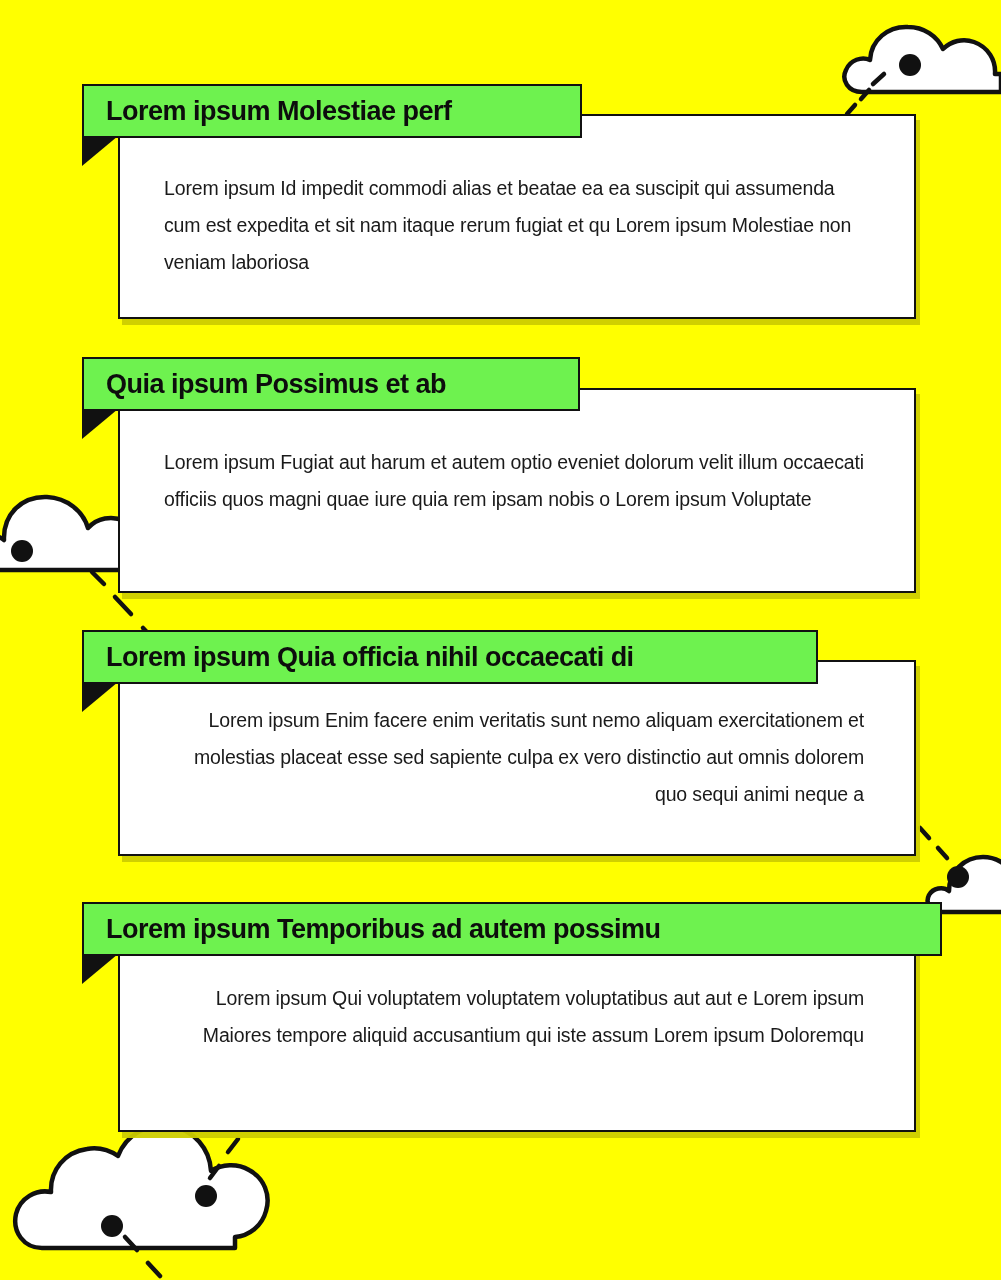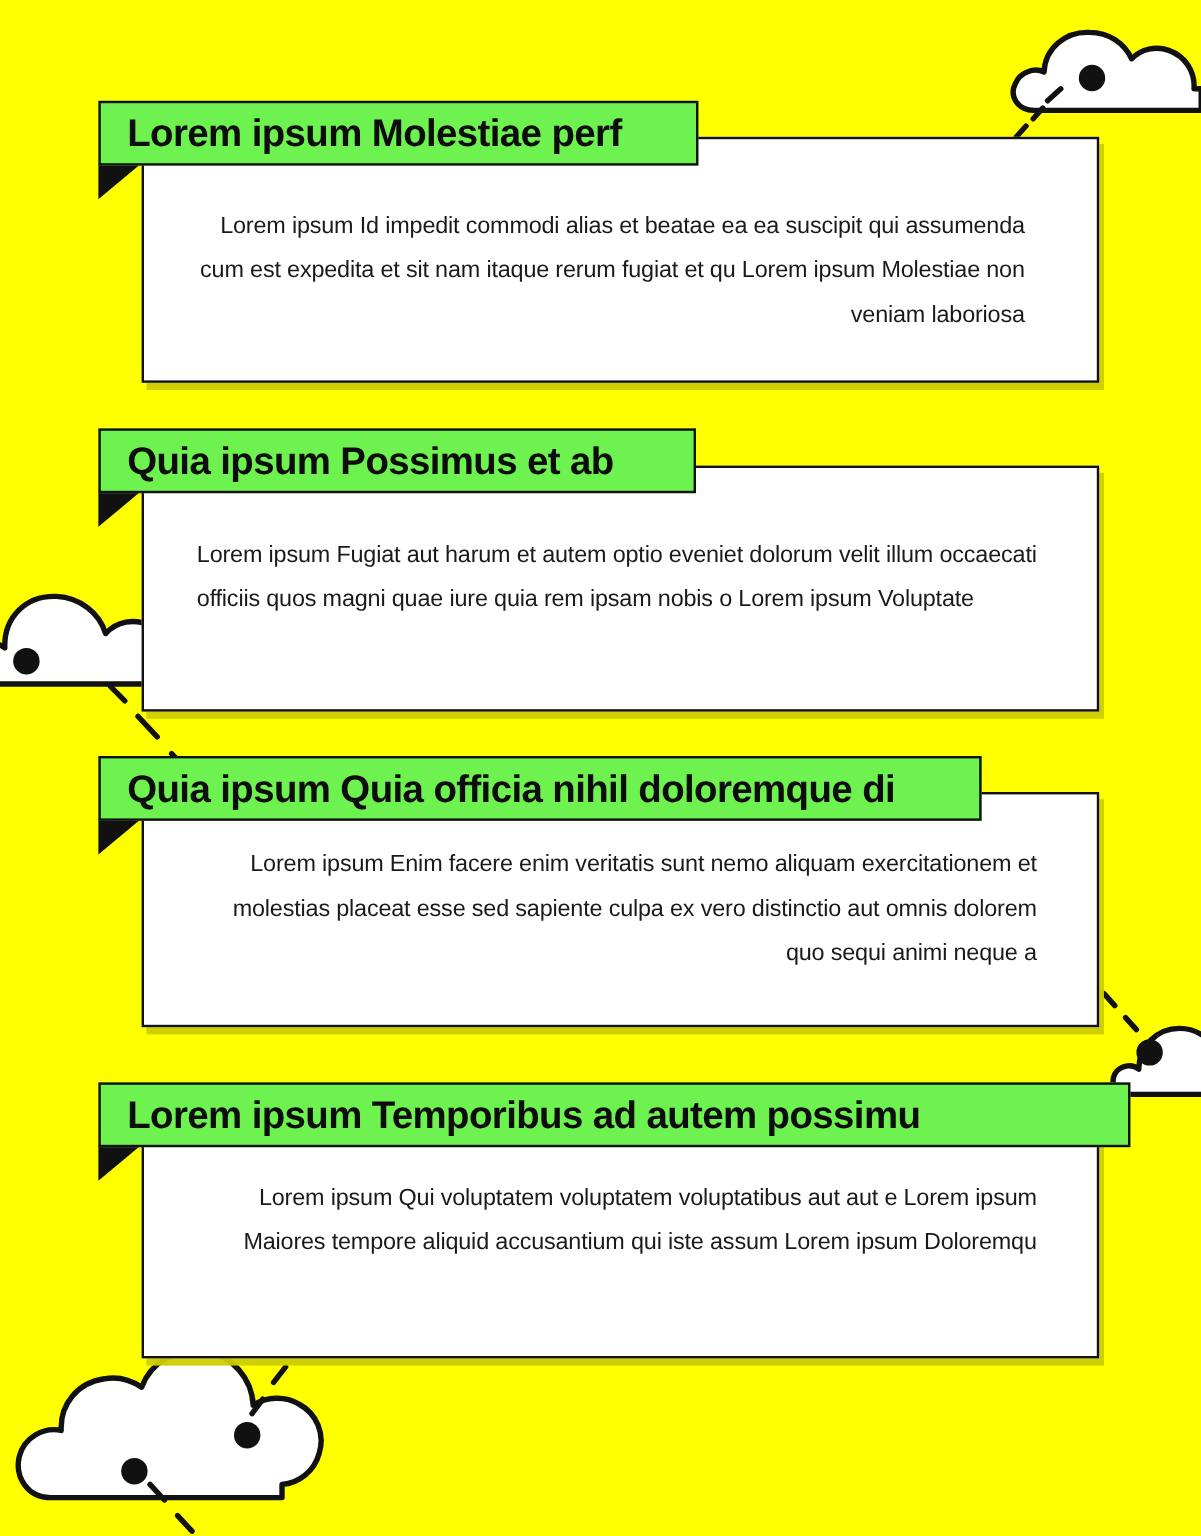--- a/index.html
+++ b/index.html
@@ -75,21 +75,21 @@
     position: absolute;
     background: #6ef24f;
     border: 2px solid #111111;
     display: flex;
     align-items: center;
     padding-left: 22px;
     z-index: 4;
   }
 
   .card-header .title {
-    font-size: 32px;
+    font-size: 27px;
     font-weight: bold;
     color: #0d0d0d;
     letter-spacing: -0.5px;
     white-space: nowrap;
     font-family: "Liberation Sans", sans-serif;
   }
 
   
   .monitor {
     position: absolute;
@@ -149,37 +149,37 @@
   </div>
 
   <div class="cards">
 
     <div class="card">
       <div class="card-body" style="left:118px; top:114px; width:798px; height:205px;"></div>
       <div class="fold" style="left:82px; top:136px;"></div>
       <div class="card-header" style="left:82px; top:84px; width:500px; height:54px;">
         <span class="title">Lorem ipsum Molestiae perf</span>
       </div>
-      <div class="card-text" style="left:164px; top:170px; width:690px;text-align:right;">Lorem ipsum Id impedit commodi alias et beatae ea ea suscipit qui assumenda cum est expedita et sit nam itaque rerum fugiat et qu Lorem ipsum Molestiae non veniam laboriosa</div>
+      <div class="card-text" style="left:164px; top:170px; width:690px;">Lorem ipsum Id impedit commodi alias et beatae ea ea suscipit qui assumenda cum est expedita et sit nam itaque rerum fugiat et qu Lorem ipsum Molestiae non veniam laboriosa</div>
     </div>
 
     <div class="card">
       <div class="card-body" style="left:118px; top:388px; width:798px; height:205px;"></div>
       <div class="fold" style="left:82px; top:409px;"></div>
       <div class="card-header" style="left:82px; top:357px; width:498px; height:54px;">
         <span class="title">Quia ipsum Possimus et ab</span>
       </div>
       <div class="card-text" style="left:164px; top:444px; width:700px;">Lorem ipsum Fugiat aut harum et autem optio eveniet dolorum velit illum occaecati officiis quos magni quae iure quia rem ipsam nobis o Lorem ipsum Voluptate</div>
     </div>
 
     <div class="card">
       <div class="card-body" style="left:118px; top:660px; width:798px; height:196px;"></div>
       <div class="fold" style="left:82px; top:682px;"></div>
       <div class="card-header" style="left:82px; top:630px; width:736px; height:54px;">
-        <span class="title">Quia ipsum Quia officia nihil doloremque di</span>
+        <span class="title">Lorem ipsum Quia officia nihil occaecati di</span>
       </div>
       <div class="card-text" style="left:164px; top:702px; width:700px;text-align:right;">Lorem ipsum Enim facere enim veritatis sunt nemo aliquam exercitationem et molestias placeat esse sed sapiente culpa ex vero distinctio aut omnis dolorem quo sequi animi neque a</div>
     </div>
 
     <div class="card">
       <div class="card-body" style="left:118px; top:932px; width:798px; height:200px;"></div>
       <div class="fold" style="left:82px; top:954px;"></div>
       <div class="card-header" style="left:82px; top:902px; width:860px; height:54px;">
         <span class="title">Lorem ipsum Temporibus ad autem possimu</span>
       </div>

